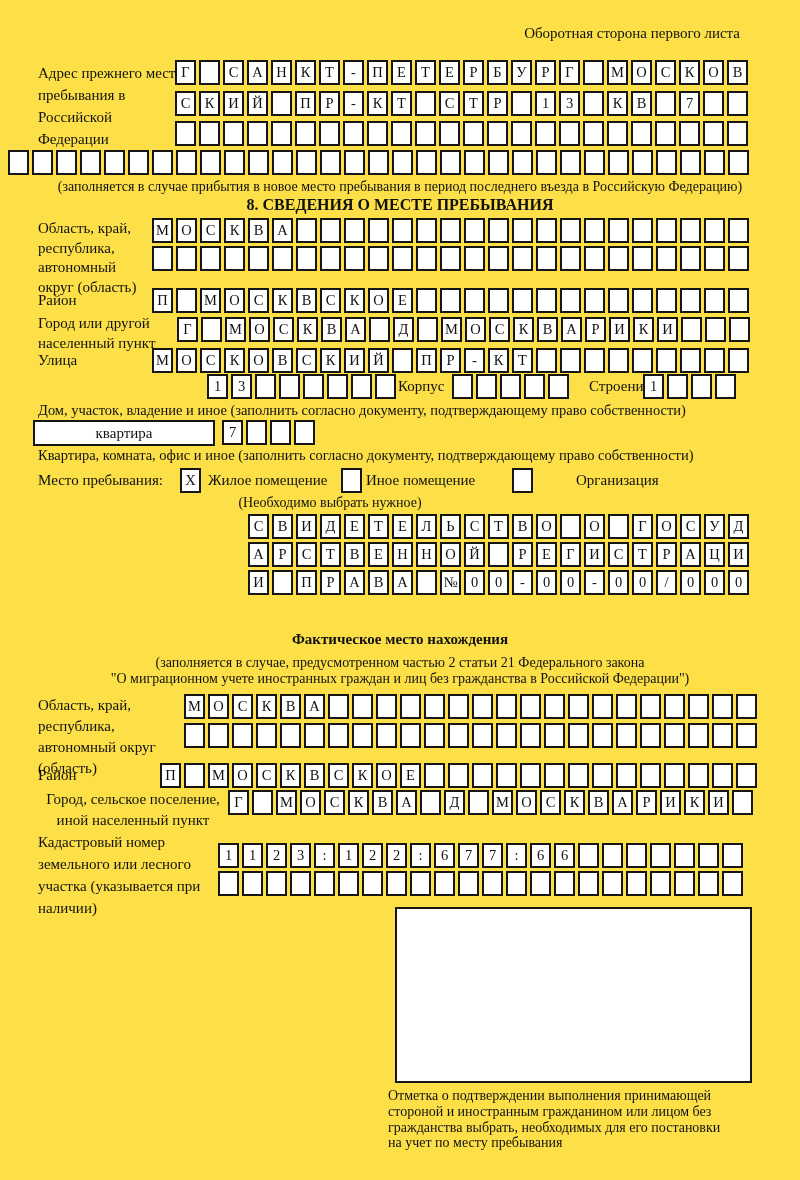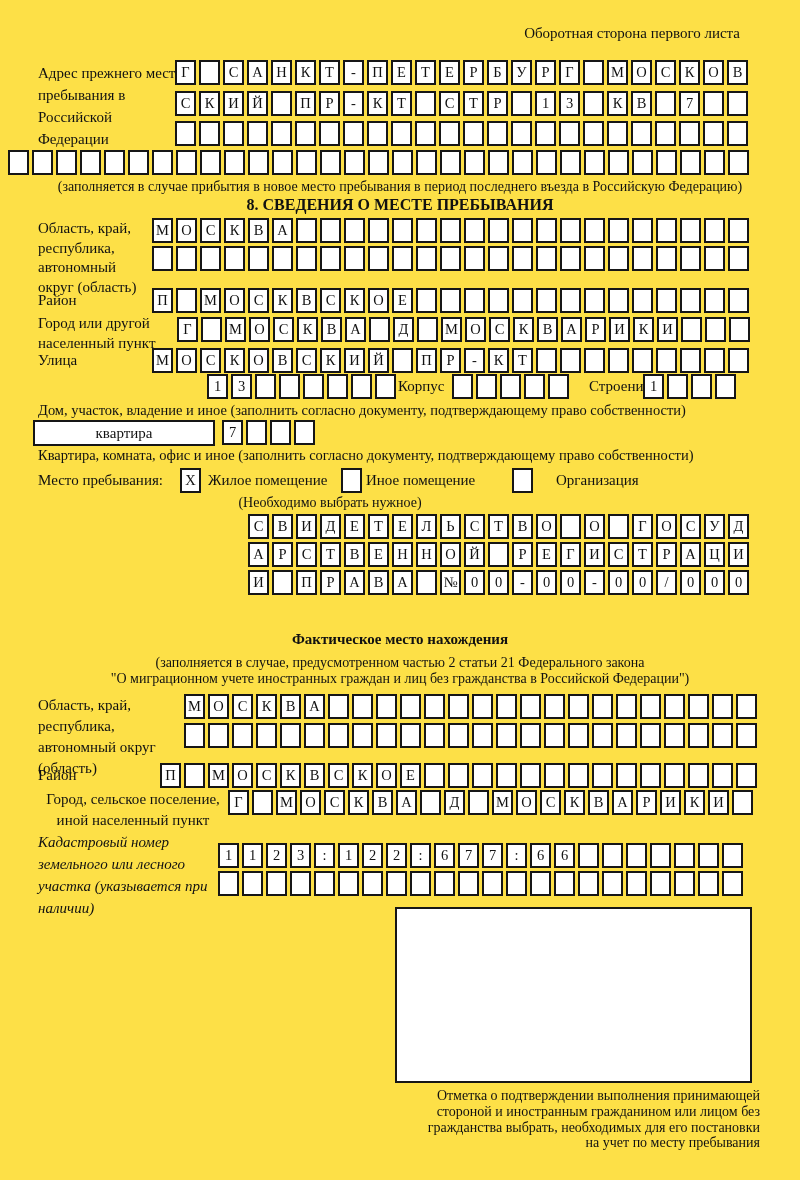--- a/index.html
+++ b/index.html
@@ -28,21 +28,21 @@
     color:#111;
   }
   .widebox{
     border:2px solid #161616;box-sizing:border-box;height:26px;
     display:flex;align-items:center;justify-content:center;
     font-size:15px;background:#fff;
   }
   .stampbox{
     border:2px solid #161616;box-sizing:border-box;background:#fff;
   }
-  .cap{font-size:14px;line-height:15.8px;text-align:right;font-family:Liberation Serif, serif;}
+  .cap{font-size:14px;line-height:15.8px;text-align:left;font-family:Liberation Serif, serif;}
 </style>
 </head>
 <body>
 
 <div class="page">
 
   <div class="abs lbl" style="top:24px;left:340px;width:400px;text-align:right;">Оборотная сторона первого листа</div>
 
   <div class="abs lbl lbl-lh22" style="top:62px;left:38px;width:148px;">Адрес прежнего места пребывания в Российской Федерации</div>
   <div class="abs boxrow" style="top:60px;left:175px;">
@@ -343,21 +343,21 @@
       <span class="cell">X</span>
     </div>
   <div class="abs lbl" style="top:471px;left:208px;">Жилое помещение</div>
   <div class="abs boxrow" style="top:468px;left:341px;">
       <span class="cell"></span>
     </div>
   <div class="abs lbl" style="top:471px;left:366px;">Иное помещение</div>
   <div class="abs boxrow" style="top:468px;left:512px;">
       <span class="cell"></span>
     </div>
-  <div class="abs lbl" style="top:471px;left:556px;">Организация</div>
+  <div class="abs lbl" style="top:471px;left:576px;">Организация</div>
   <div class="abs note" style="top:495px;left:170px;width:320px;text-align:center;">(Необходимо выбрать нужное)</div>
 
   <div class="abs boxrow" style="top:514px;left:248px;">
       <span class="cell">С</span>
       <span class="cell">В</span>
       <span class="cell">И</span>
       <span class="cell">Д</span>
       <span class="cell">Е</span>
       <span class="cell">Т</span>
       <span class="cell">Е</span>
@@ -529,21 +529,21 @@
       <span class="cell">К</span>
       <span class="cell">В</span>
       <span class="cell">А</span>
       <span class="cell">Р</span>
       <span class="cell">И</span>
       <span class="cell">К</span>
       <span class="cell">И</span>
       <span class="cell"></span>
     </div>
 
-  <div class="abs lbl lbl-lh22" style="top:831px;left:38px;width:180px;font-style:italic;">Кадастровый номер земельного или лесного участка (указывается при наличии)</div>
+  <div class="abs lbl lbl-lh22" style="top:831px;left:38px;width:180px;">Кадастровый номер земельного или лесного участка (указывается при наличии)</div>
   <div class="abs boxrow" style="top:843px;left:218px;">
       <span class="cell">1</span>
       <span class="cell">1</span>
       <span class="cell">2</span>
       <span class="cell">3</span>
       <span class="cell">:</span>
       <span class="cell">1</span>
       <span class="cell">2</span>
       <span class="cell">2</span>
       <span class="cell">:</span>

